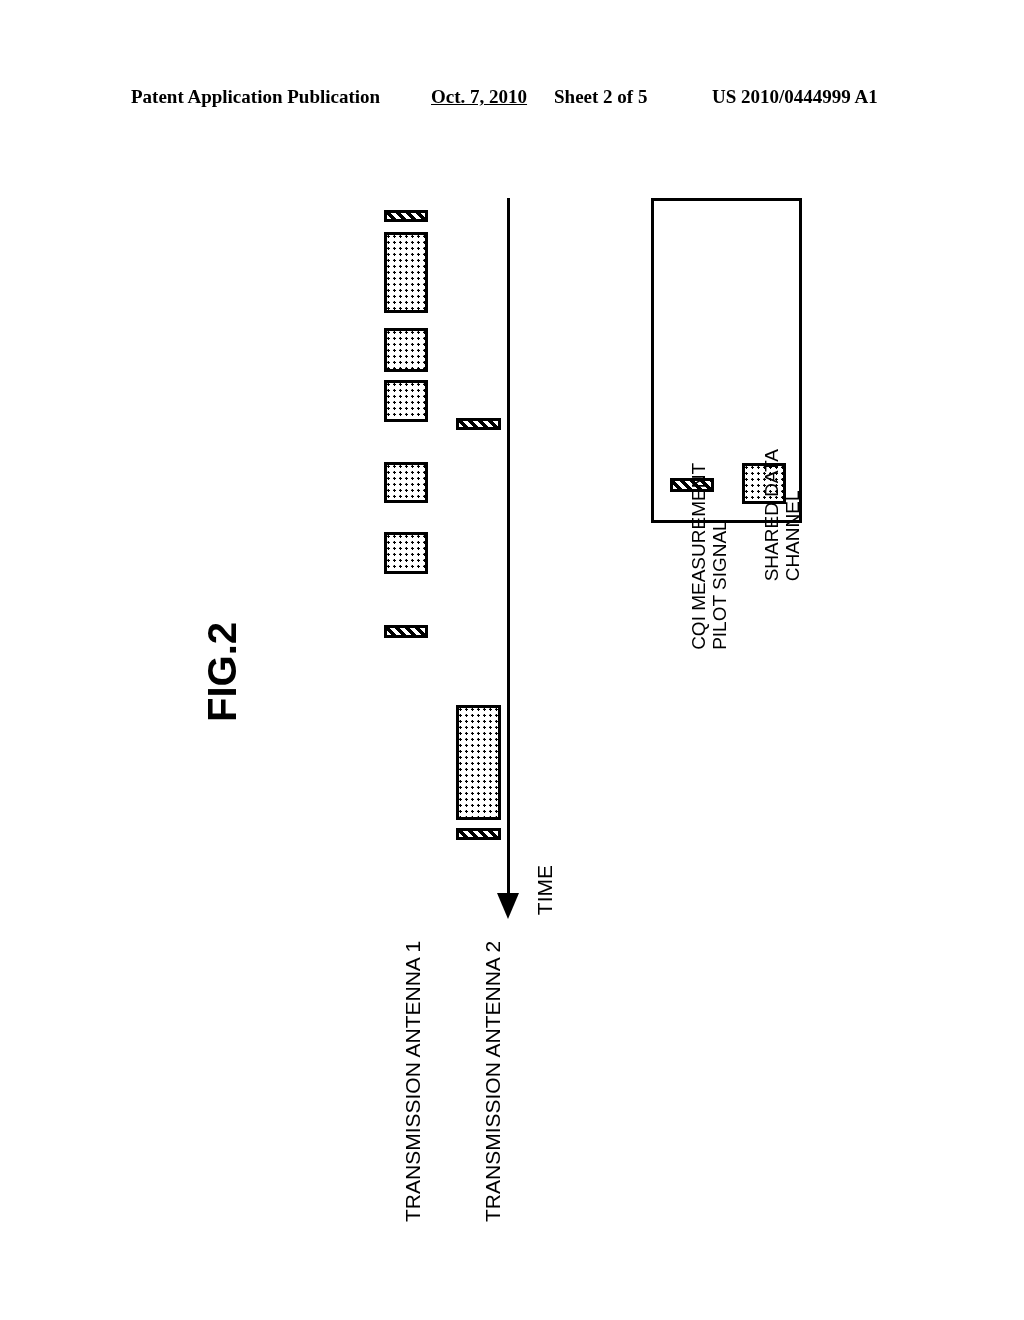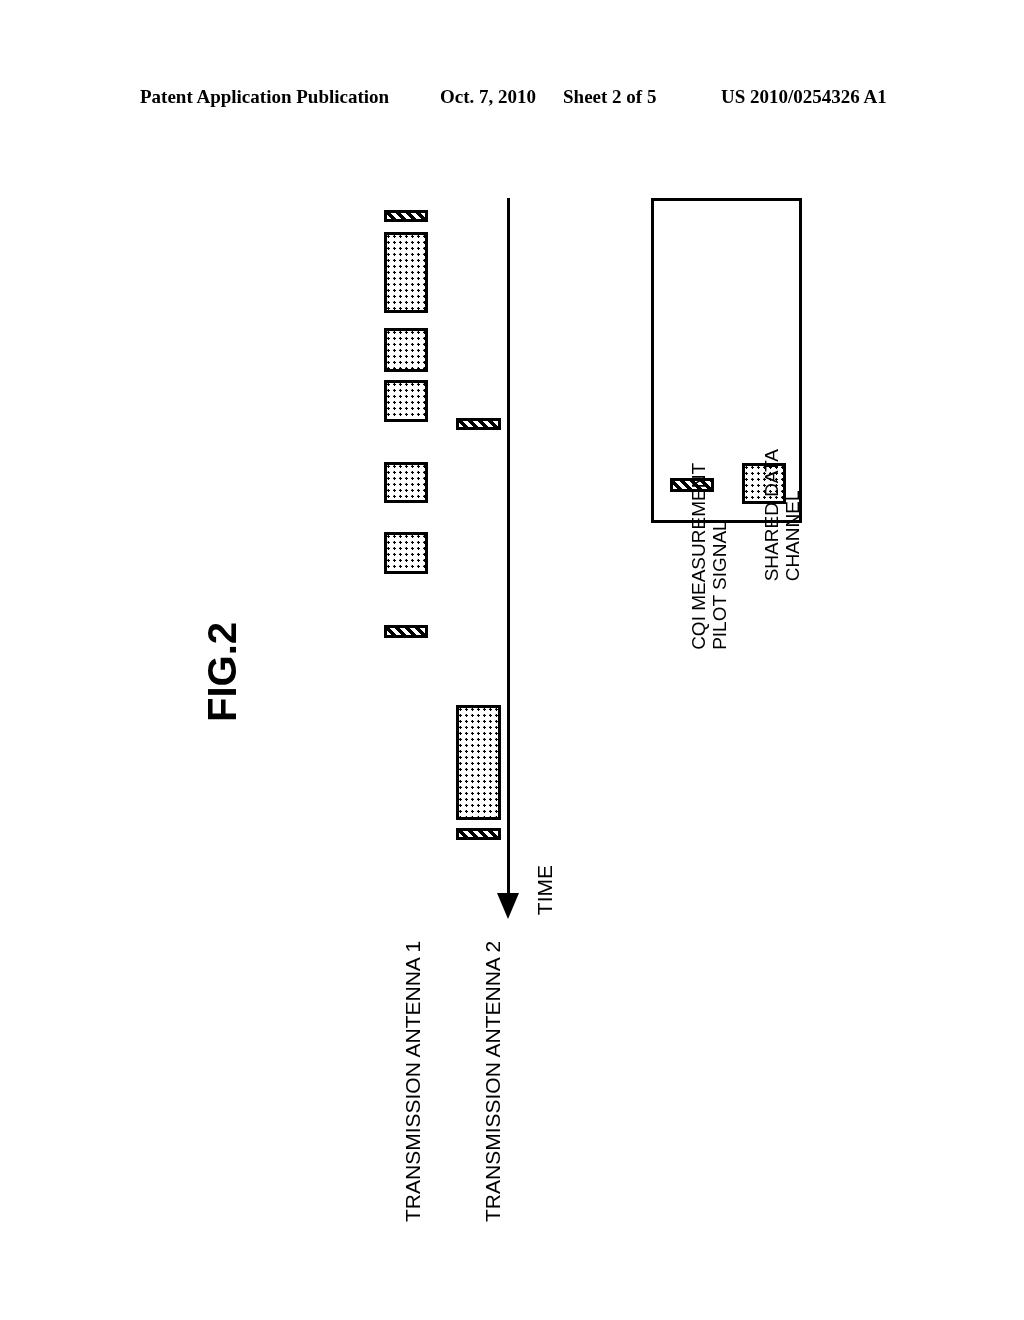--- a/index.html
+++ b/index.html
@@ -12,36 +12,36 @@
     width: 1024px;
     height: 1320px;
     position: relative;
     font-family: "Liberation Sans", sans-serif;
     overflow: hidden;
   }
 
   
   #page-header {
     position: absolute;
-    left: 12px;
+    left: 3px;
     top: 86px;
     width: 904px;
     height: 26px;
     font-family: "Liberation Serif", serif;
     font-weight: bold;
     font-size: 19px;
     color: #000;
     white-space: nowrap;
   }
   #page-header span {
     position: absolute;
     top: 0;
   }
   .hdr-pub   { left: 128px; }
-  .hdr-date  { left: 428px; }
+  .hdr-date  { left: 428px; text-decoration: underline; }
   .hdr-sheet { left: 551px; }
   .hdr-num   { left: 709px; }
 
   
   #fig-title {
     position: absolute;
     left: 222px;
     top: 672px;
     width: 200px;
     text-align: center;
@@ -145,21 +145,21 @@
   }
   .legend-text div { margin: 0; padding: 0; }
 </style>
 </head>
 <body>
 
 <div id="page-header">
   <span class="hdr-pub">Patent Application Publication</span>
   <span class="hdr-date">Oct. 7, 2010</span>
   <span class="hdr-sheet">Sheet 2 of 5</span>
-  <span class="hdr-num">US 2010/0254326 A1</span>
+  <span class="hdr-num">US 2010/0444999 A1</span>
 </div>
 
 <div id="fig-title">FIG.2</div>
 
 <div id="time-axis">
   <div id="time-axis-line"></div>
   <div id="time-axis-arrow"></div>
   <div id="time-axis-label">TIME</div>
 </div>
 

